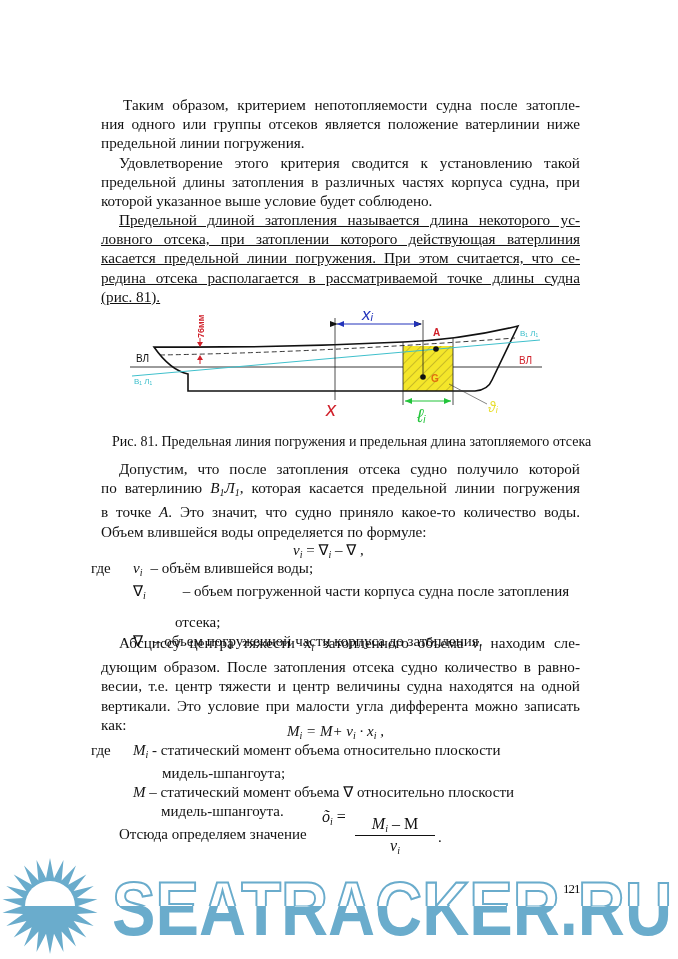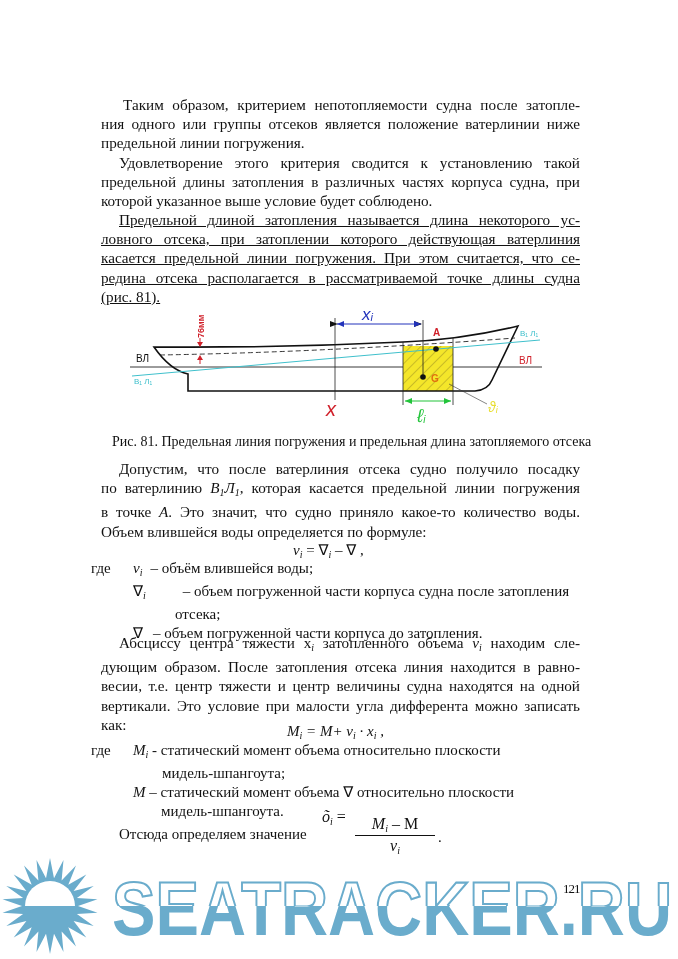--- a/index.html
+++ b/index.html
@@ -107,40 +107,40 @@
 
   <text data-name="label-vl-left" x="6" y="62" fill="#111" font-size="10">ВЛ</text>
   <text data-name="label-vl-right" x="389" y="64" fill="#d0202a" font-size="10">ВЛ</text>
   <text data-name="label-b1l1-left" x="4" y="84" fill="#3fc0cc" font-size="8">В₁ Л₁</text>
   <text data-name="label-b1l1-right" x="390" y="36" fill="#3fc0cc" font-size="8">В₁ Л₁</text>
 </svg>
 
 <div class="caption" data-name="figure-caption">Рис. 81. Предельная линия погружения и предельная длина затопляемого отсека</div>
 
 <div class="p" data-name="paragraph-assumption" style="top:459px;">
-  <span class="line just" data-name="text-line">Допустим, что после ватерлиния отсека судно получило посадку</span>
+  <span class="line just" data-name="text-line">Допустим, что после затопления отсека судно получило которой</span>
   <span class="line just" data-name="text-line"><span>по ватерлинию </span><span class="it">B</span><sub class="it">1</sub><span class="it">Л</span><sub class="it">1</sub><span>, которая касается предельной линии погружения</span></span>
   <span class="line just" data-name="text-line"><span>в точке </span><span class="it">A</span><span>. Это значит, что судно приняло какое-то количество воды.</span></span>
   <span class="line" data-name="text-line">Объем влившейся воды определяется по формуле:</span>
 </div>
 
 <div class="formula" data-name="formula-water-volume" style="left:293px;top:541px;">
   <span>v</span><sub>i</sub><span style="font-style:normal"> = </span><span style="font-style:normal">∇</span><sub>i</sub><span style="font-style:normal"> – ∇ ,</span>
 </div>
 
 <div class="def" data-name="definitions-list-1" style="left:91px;top:559px;line-height:19px;">
   <div data-name="definition-item"><span style="display:inline-block;width:42px;">где</span><span class="it">v</span><sub class="it">i</sub><span style="padding-left:8px;">– объём  влившейся воды;</span></div>
   <div data-name="definition-item" style="padding-left:42px;"><span>∇</span><sub class="it">i</sub><span style="padding-left:5px;margin-left:32px;">– объем погруженной части корпуса судна после затопления</span></div>
-  <div data-name="definition-continuation" style="padding-left:84px;">отсека;</div>
+  <div data-name="definition-continuation" style="padding-left:84px;margin-top:8px;">отсека;</div>
   <div data-name="definition-item" style="padding-left:42px;"><span>∇</span><span style="padding-left:10px;">– объем погруженной части корпуса до затопления.</span></div>
 </div>
 
 <div class="p" data-name="paragraph-abscissa" style="top:633px;">
   <span class="line just" data-name="text-line"><span>Абсциссу центра тяжести x</span><sub class="it">i</sub><span> затопленного объема </span><span class="it">v</span><sub class="it">i</sub><span> находим сле-</span></span>
-  <span class="line just" data-name="text-line">дующим образом. После затопления отсека линия находится в равно-</span>
+  <span class="line just" data-name="text-line">дующим образом. После затопления отсека судно количество в равно-</span>
   <span class="line just" data-name="text-line">весии, т.е. центр тяжести и центр величины судна находятся на одной</span>
   <span class="line just" data-name="text-line">вертикали. Это условие при малости угла дифферента можно записать</span>
   <span class="line" data-name="text-line">как:</span>
 </div>
 <style>
   .p[data-name="paragraph-abscissa"] .line:first-child span:first-child { }
 </style>
 
 <div class="formula" data-name="formula-moment" style="left:287px;top:723px;">
   <span>M</span><sub>i</sub><span> = M+ v</span><sub>i</sub><span> · x</span><sub>i</sub><span> ,</span>

